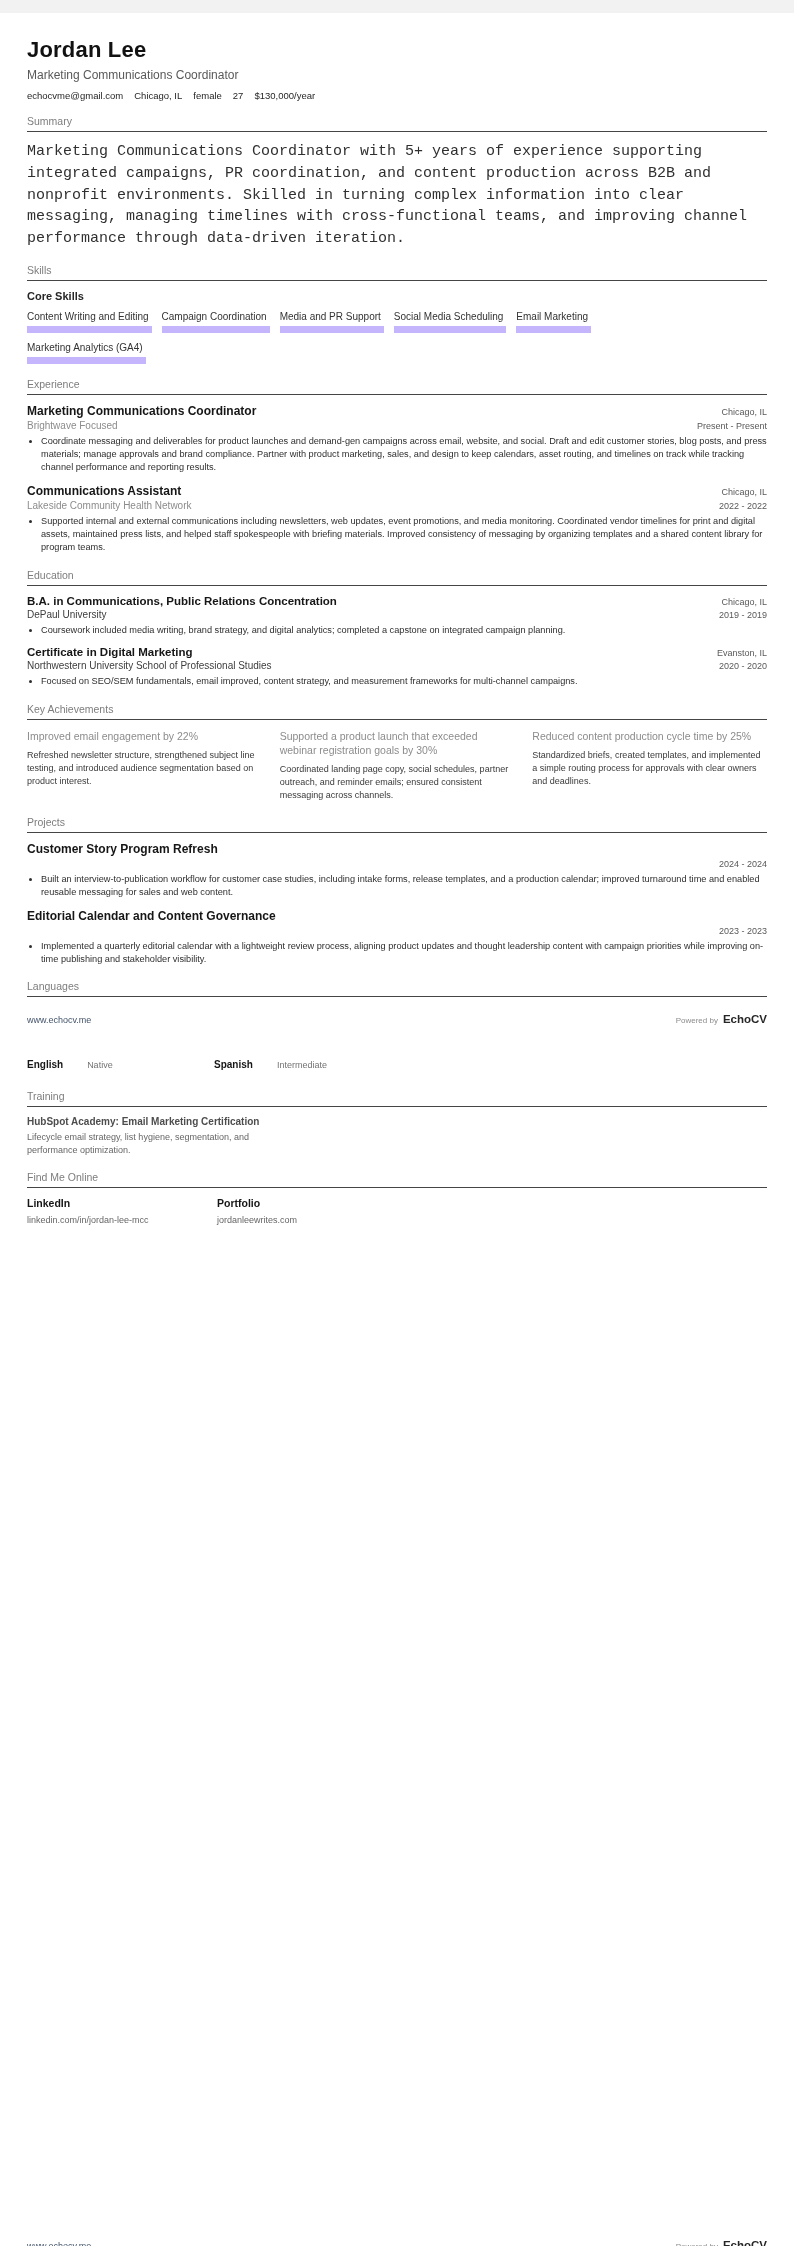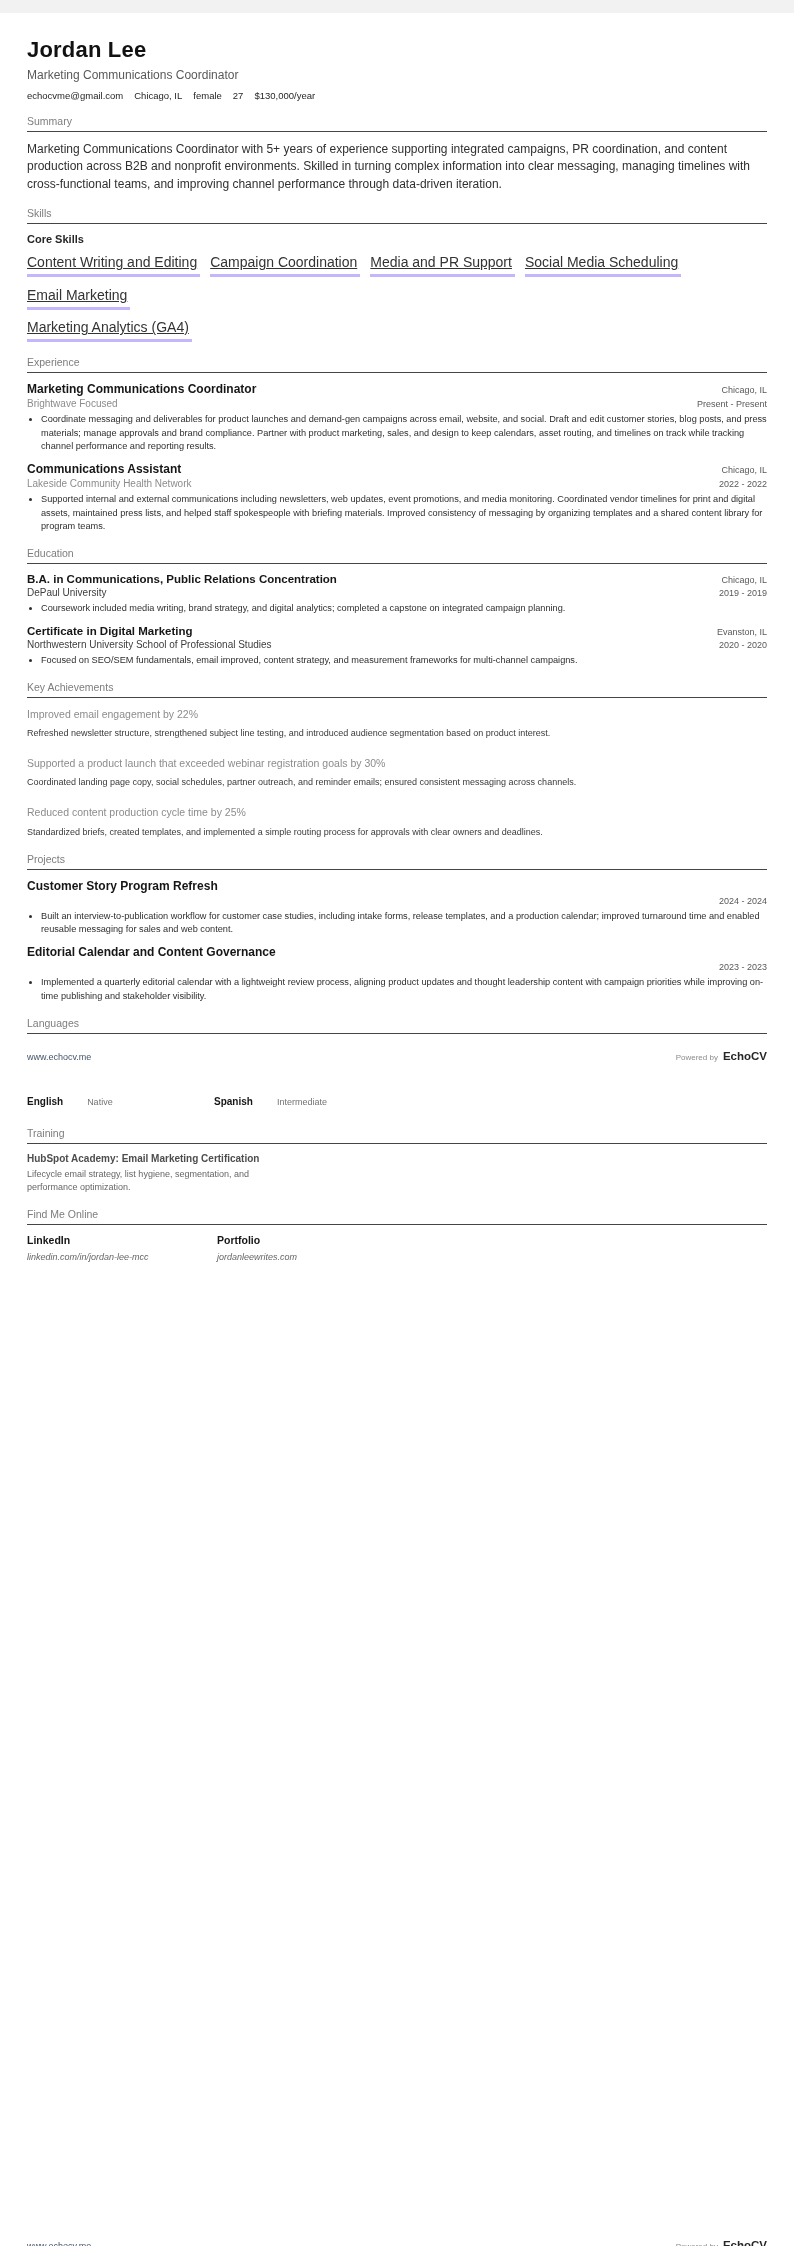--- a/index.html
+++ b/index.html
@@ -16,40 +16,40 @@
   .name { font-size: 22px; font-weight: 700; padding-top: 24px; letter-spacing: .2px; color:#111; }
   .job-title { font-size: 12px; color: #595959; margin-top: 5px; }
   .contact { display: flex; gap: 11px; font-size: 9.5px; color: #262626; margin-top: 8px; align-items: baseline; }
 
   
   .section { margin-top: 14px; }
   .section-heading {
     font-size: 10.5px; font-weight: 400; color: #7d7d7d;
     padding-bottom: 4px; border-bottom: 1.5px solid #454545; margin-bottom: 9px;
   }
-  .summary-text { font-size: 12px; line-height: 1.45; color: #303030; }
+  .summary-text { font-size: 15px; line-height: 1.45; color: #303030; font-family: Liberation Mono, monospace; }
 
   
   .skills-group-title { font-size: 11px; font-weight: 700; color: #262626; margin-bottom: 9px; }
   .chips-row { display: flex; gap: 10px; margin-bottom: 9px; flex-wrap: wrap; }
-  .chip { font-size: 14px; color: #333; padding: 0 3px 4px 0; border-bottom: 3px solid #c4b5fd; white-space: nowrap; text-decoration: underline; }
+  .chip { font-size: 10px; color: #333; padding: 0 3px 4px 0; border-bottom: 7px solid #c4b5fd; white-space: nowrap; }
 
   
   .entry { margin-bottom: 9px; }
   .entry-row { display: flex; justify-content: space-between; align-items: baseline; }
   .entry-title { font-size: 12px; font-weight: 700; color: #161616; }
   .edu-title { font-size: 11.5px; }
   .entry-loc, .entry-dates { font-size: 9px; color: #595959; white-space: nowrap; margin-left: 12px; }
   .entry-company { font-size: 10px; color: #8c8c8c; margin-top: 2px; }
   .entry-school { font-size: 10px; color: #3d3d3d; margin-top: 2px; }
   .bullets { margin-top: 4px; padding-left: 14px; list-style: disc outside; }
   .bullets li { font-size: 9.2px; line-height: 1.45; color: #2e2e2e; }
 
   
-  .ach-grid { display: grid; grid-template-columns: 1fr; column-gap: 18px; row-gap: 16px; }
+  .ach-grid { display: grid; grid-template-columns: 1fr 1fr 1fr; column-gap: 18px; row-gap: 16px; }
   .ach-title { font-size: 10.5px; color: #8c8c8c; line-height: 1.35; }
   .ach-desc { font-size: 9px; color: #3a3a3a; line-height: 1.45; margin-top: 6px; }
 
   
   .proj-dates { text-align: right; font-size: 9px; color: #595959; margin-top: 3px; }
 
   
   .lang-grid { display: grid; grid-template-columns: repeat(4, 1fr); column-gap: 8px; margin-top: 34px; }
   .lang-item { display: flex; align-items: baseline; gap: 24px; }
   .lang-name { font-size: 10px; font-weight: 700; color: #161616; }
@@ -57,21 +57,21 @@
 
   
   .training-section { margin-top: 20px; }
   .training-grid { display: grid; grid-template-columns: repeat(3, 1fr); column-gap: 20px; }
   .training-title { font-size: 10px; font-weight: 700; color: #4d4d4d; }
   .training-desc { font-size: 9px; color: #666666; line-height: 1.45; margin-top: 4px; }
 
   
   .findme-grid { display: grid; grid-template-columns: repeat(4, 1fr); column-gap: 20px; }
   .findme-label { font-size: 10.5px; font-weight: 600; color: #161616; }
-  .findme-url { font-size: 9px; color: #666666; margin-top: 5px; font-style: italic; }
+  .findme-url { font-size: 9px; color: #666666; margin-top: 5px; }
 
   
   .footer { display: flex; justify-content: space-between; align-items: flex-end; padding: 0 27px; }
   .footer-page1 { margin-top: 16px; }
   .footer-bottom { position: absolute; left: 0; right: 0; bottom: 8px; }
   .footer-site { font-size: 9px; color: #44546a; text-decoration: none; cursor: pointer; }
   .footer-brand { display: flex; align-items: baseline; gap: 5px; }
   .powered { font-size: 8px; color: #8c8c8c; }
   .brand { font-size: 11.5px; font-weight: 700; color: #262626; cursor: pointer; }
 </style>

